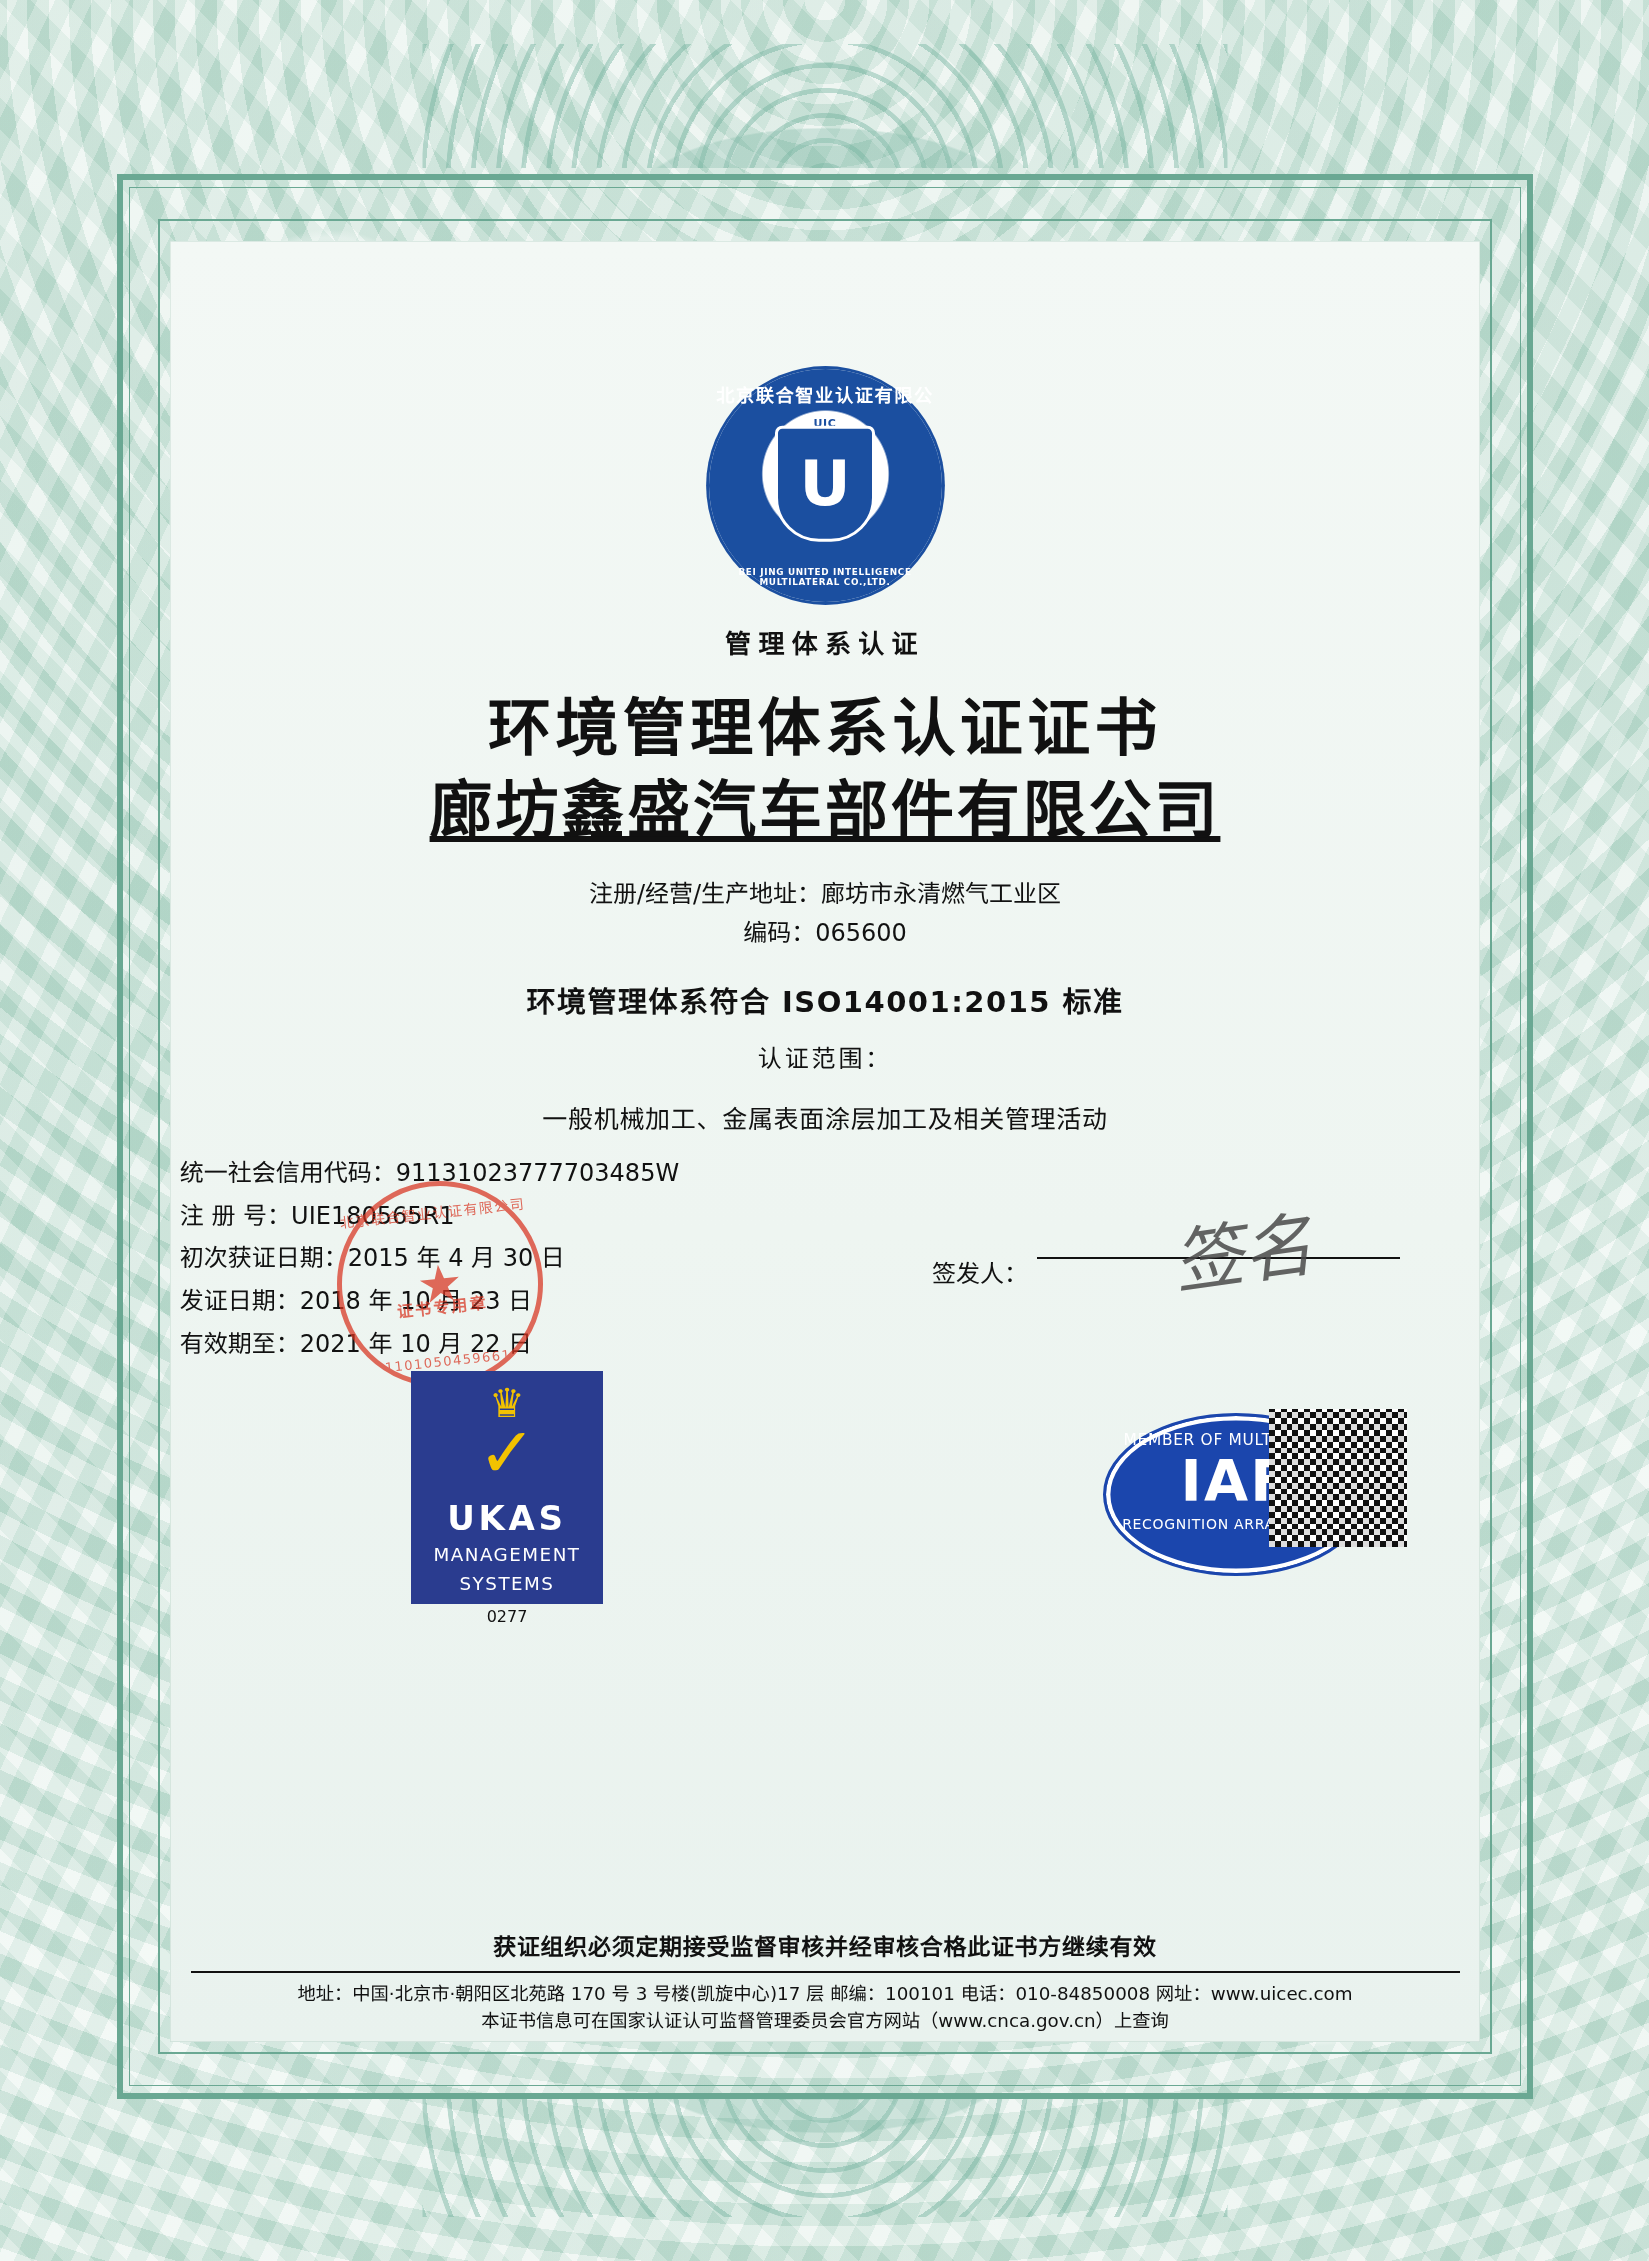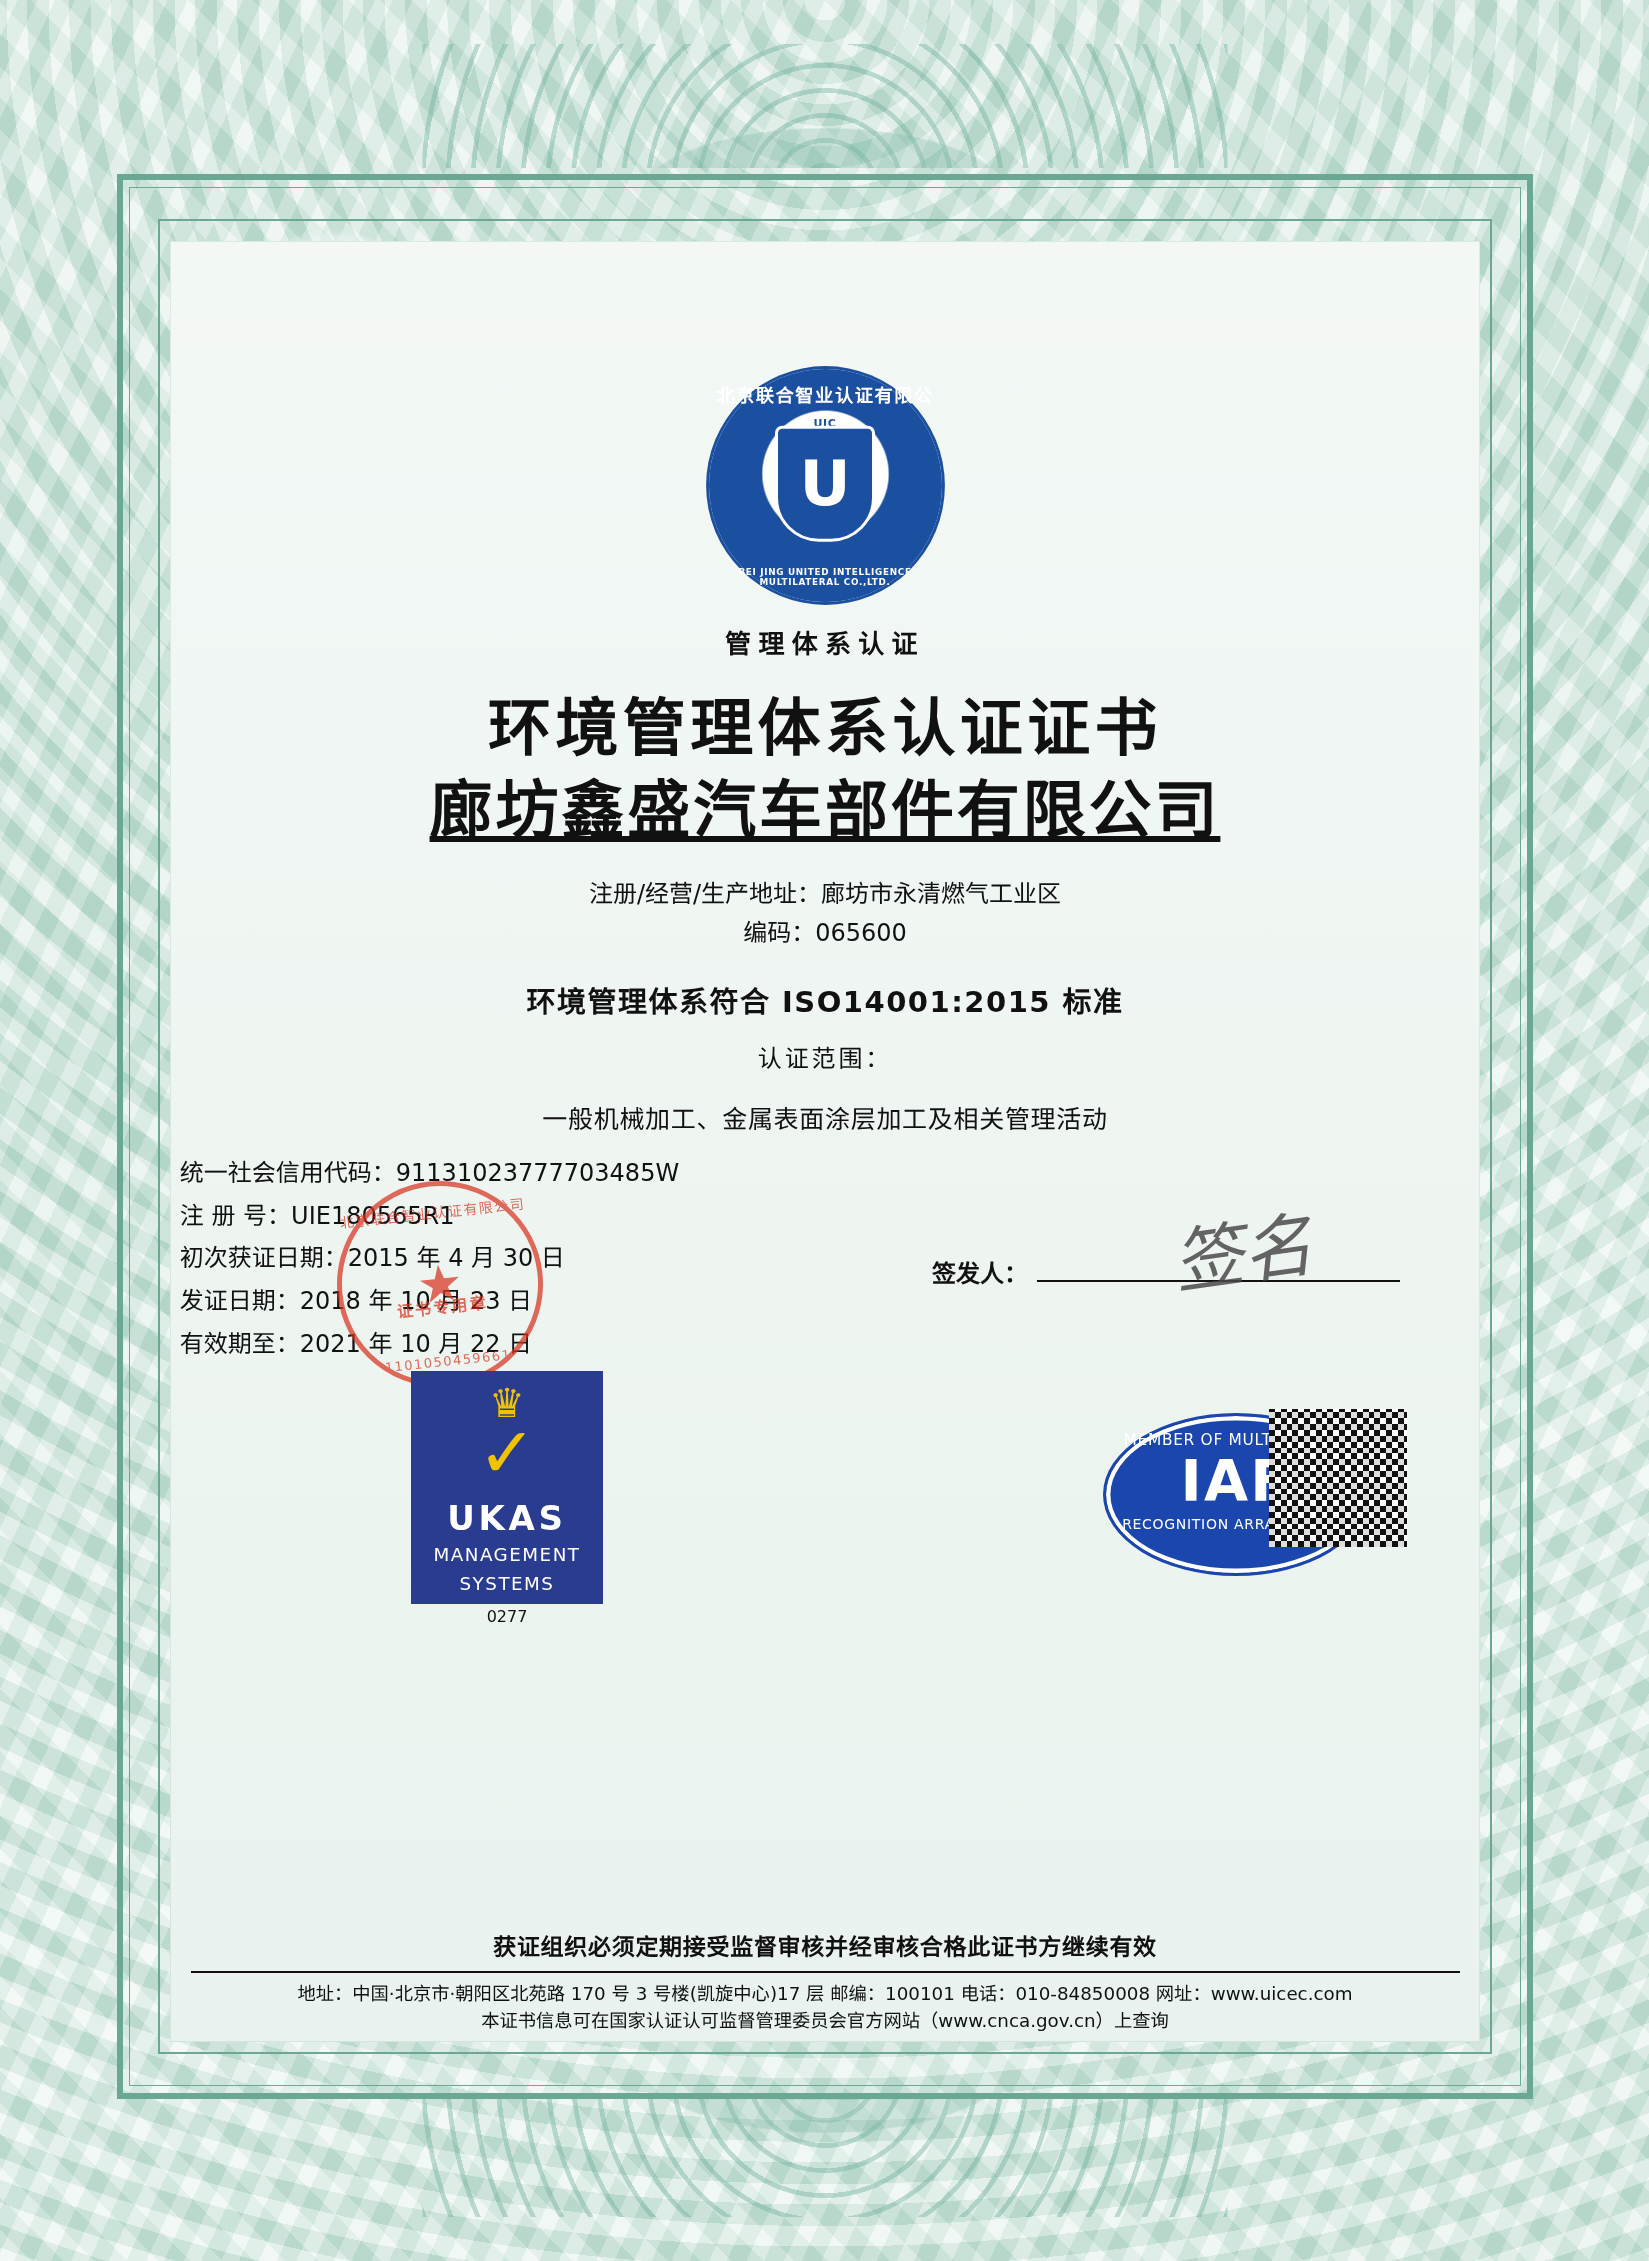--- a/index.html
+++ b/index.html
@@ -116,21 +116,21 @@
   
   #details{
     position:absolute;left:-10.2px;top:911px;width:600px;
     font-size:24px;color:#111;line-height:1.78;padding-left:20px;
   }
   #details .row{white-space:nowrap;}
   #details .lbl{display:inline-block;}
 
   
   #sign-area{position:absolute;right:80px;top:1013px;width:468px;}
-  #sign-row{display:flex;align-items:flex-end;font-size:24px;color:#111;font-weight:bold;}
+  #sign-row{display:flex;font-size:24px;color:#111;}
   #sign-line{flex:1;border-bottom:2.2px solid #111;height:2.9px;margin-left:8.8px;margin-bottom:7.3px;}
   #sign-mark{
     position:absolute;right:88px;top:-57px;
     font-family:"DejaVu Serif","Liberation Serif",serif;
     font-size:70px;color:#4a4a4a;transform:rotate(-8deg);opacity:.85;
     font-style:italic;
   }
 
   
   #stamp{

